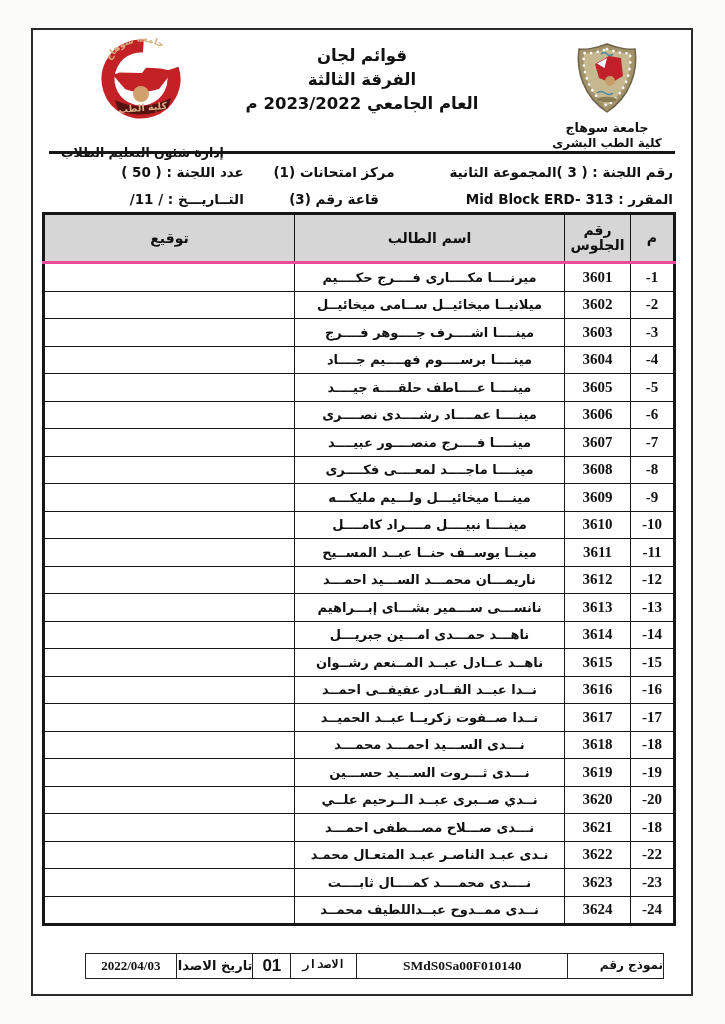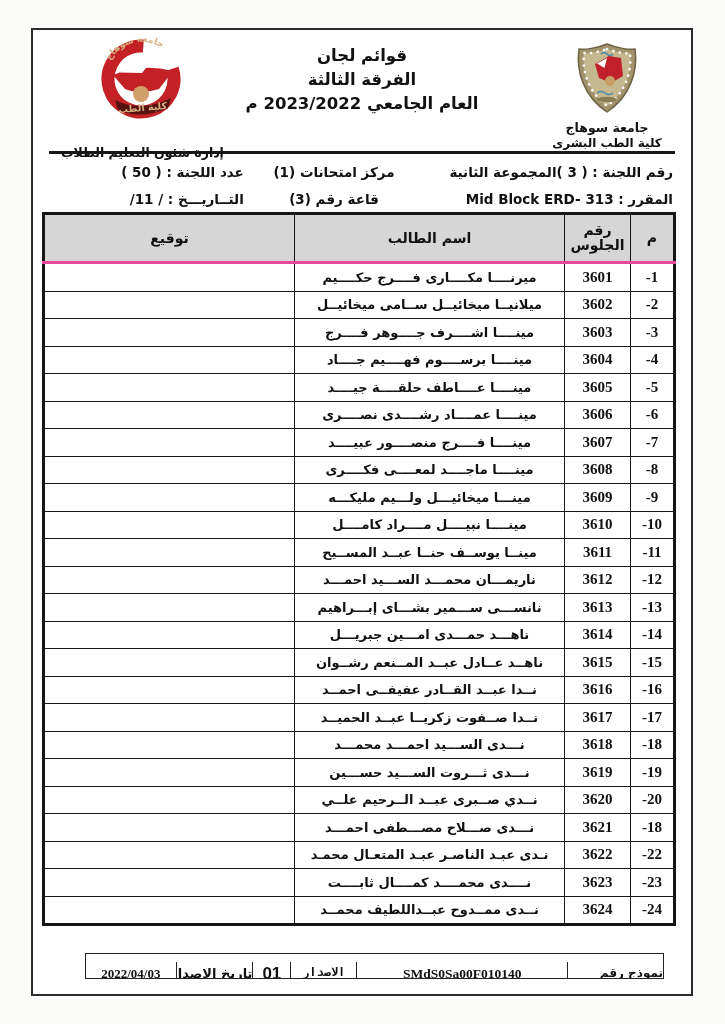--- a/index.html
+++ b/index.html
@@ -48,21 +48,21 @@
   td.serial{direction:ltr;text-align:center;font-family:"Liberation Serif", serif;font-size:15px;}
   td.seat{text-align:center;font-family:"Liberation Serif", serif;font-size:15px;}
   td.name{text-align:center;padding-right:7px;font-size:13px;white-space:nowrap;overflow:hidden;}
   td.sign{background:#fff;}
   
   .footer{
     position:absolute;left:52px;top:923px;width:579px;height:26px;
     direction:rtl;display:flex;border:1.5px solid #222;box-sizing:border-box;
     font-weight:bold;font-size:12px;line-height:23px;background:#fff;
   }
-  .fcell{box-sizing:border-box;text-align:center;overflow:hidden;white-space:nowrap;margin-top:8px;}
+  .fcell{box-sizing:border-box;text-align:center;overflow:hidden;white-space:nowrap;}
   .fcell + .fcell{border-left:0;}
   .fcell:not(:first-child){border-right:1px solid #222;}
   .f-label{width:95px;text-align:right;padding-left:8px;}
   .f-code{width:212px;font-family:"Liberation Serif", serif;font-size:13.5px;}
   .f-issue-label{width:66px;font-family:Liberation Mono, monospace;}
   .f-issue-num{width:38px;font-family:Liberation Sans, sans-serif;font-size:17px;direction:ltr;}
   .f-date-label{width:77px;font-size:13px;}
   .f-date{width:91px;font-family:"Liberation Serif", serif;font-size:13px;direction:ltr;}
 </style>
 </head>

